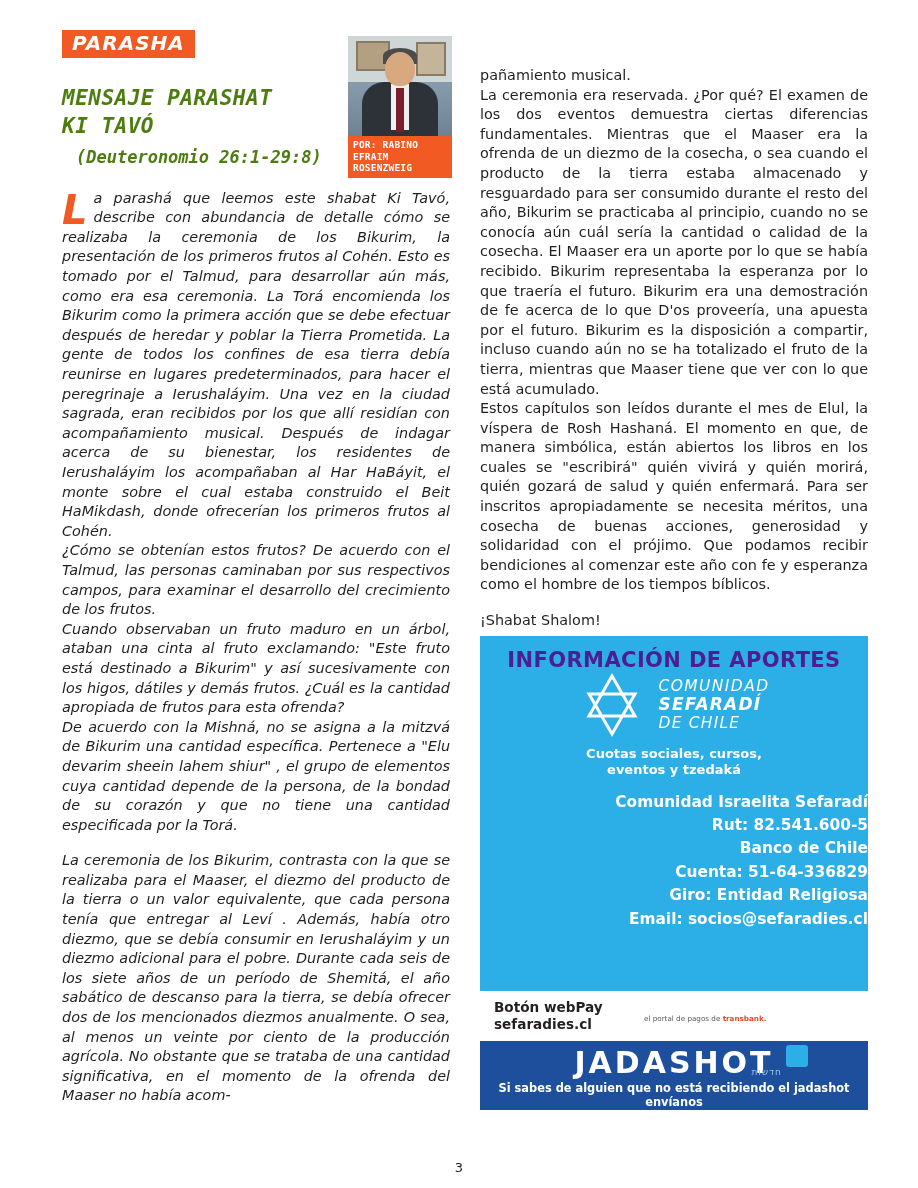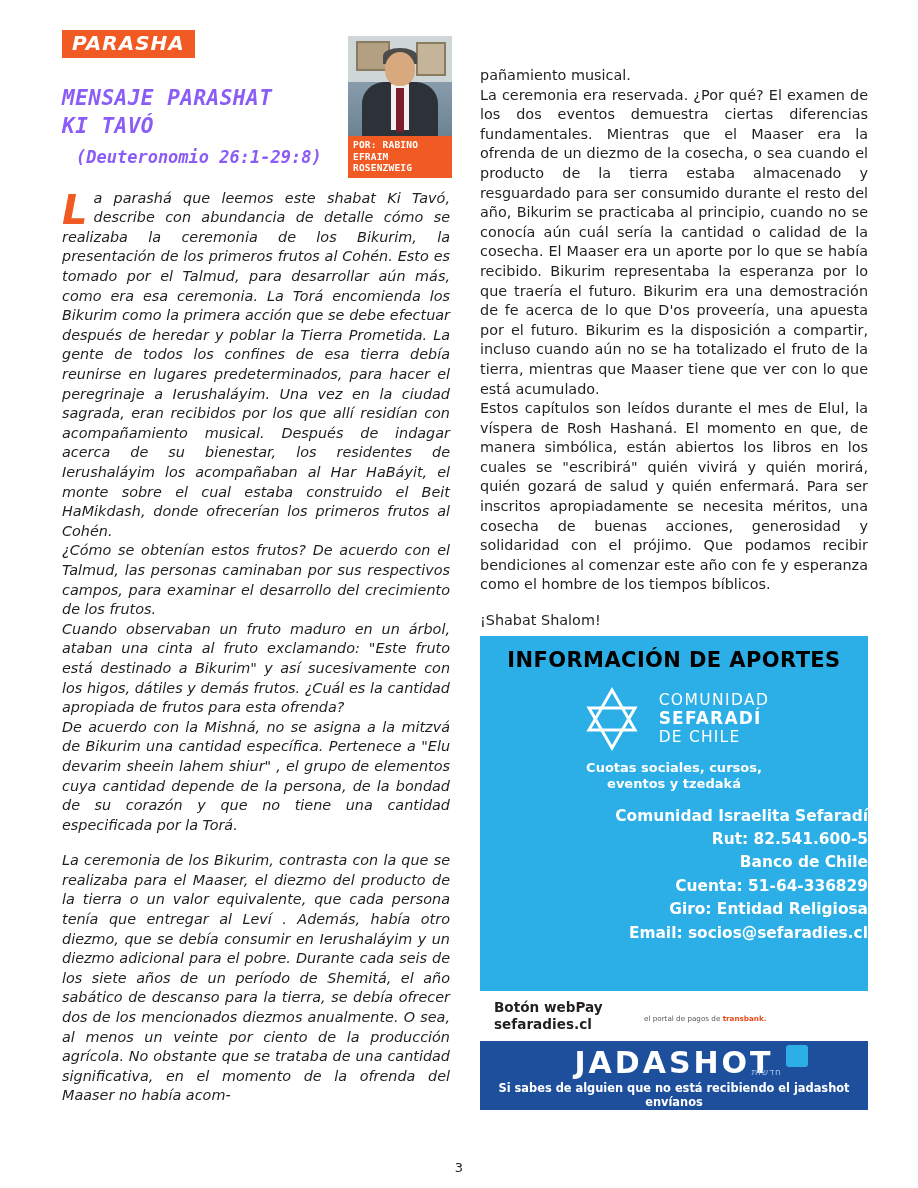--- a/index.html
+++ b/index.html
@@ -38,21 +38,21 @@
     font-weight: bold;
     font-size: 20px;
     letter-spacing: 1px;
     padding: 3px 10px 4px 10px;
     line-height: 1.05;
   }
   .title-block {
     margin-top: 26px;
     font-family: "DejaVu Sans Mono", monospace;
     font-weight: bold;
-    color: #8b5cf6;
+    color: #4d7c0f;
   }
   .title-line1 {
     font-size: 21px;
     letter-spacing: 0.5px;
     line-height: 1.35;
   }
   .title-line2 {
     font-size: 21px;
     letter-spacing: 0.5px;
     line-height: 1.35;
@@ -166,33 +166,34 @@
     width: 388px;
     height: 508px;
   }
   .ad-top {
     background: #2bafe6;
     height: 355px;
     position: relative;
     text-align: center;
   }
   .ad-title {
-    color: #000000;
+    color: #4c1d95;
     font-family: "DejaVu Sans", sans-serif;
     font-weight: bold;
     font-size: 21px;
     letter-spacing: 0.4px;
     padding-top: 12px;
   }
   .logo-row {
     display: flex;
     align-items: center;
     justify-content: center;
     gap: 14px;
-    margin-top: 14px;
+    margin-top: 0;
+    font-style: italic;
   }
   .star {
     width: 66px;
     height: 66px;
     position: relative;
   }
   .star svg { display:block; }
   .logo-text {
     text-align: left;
     color: #ffffff;

